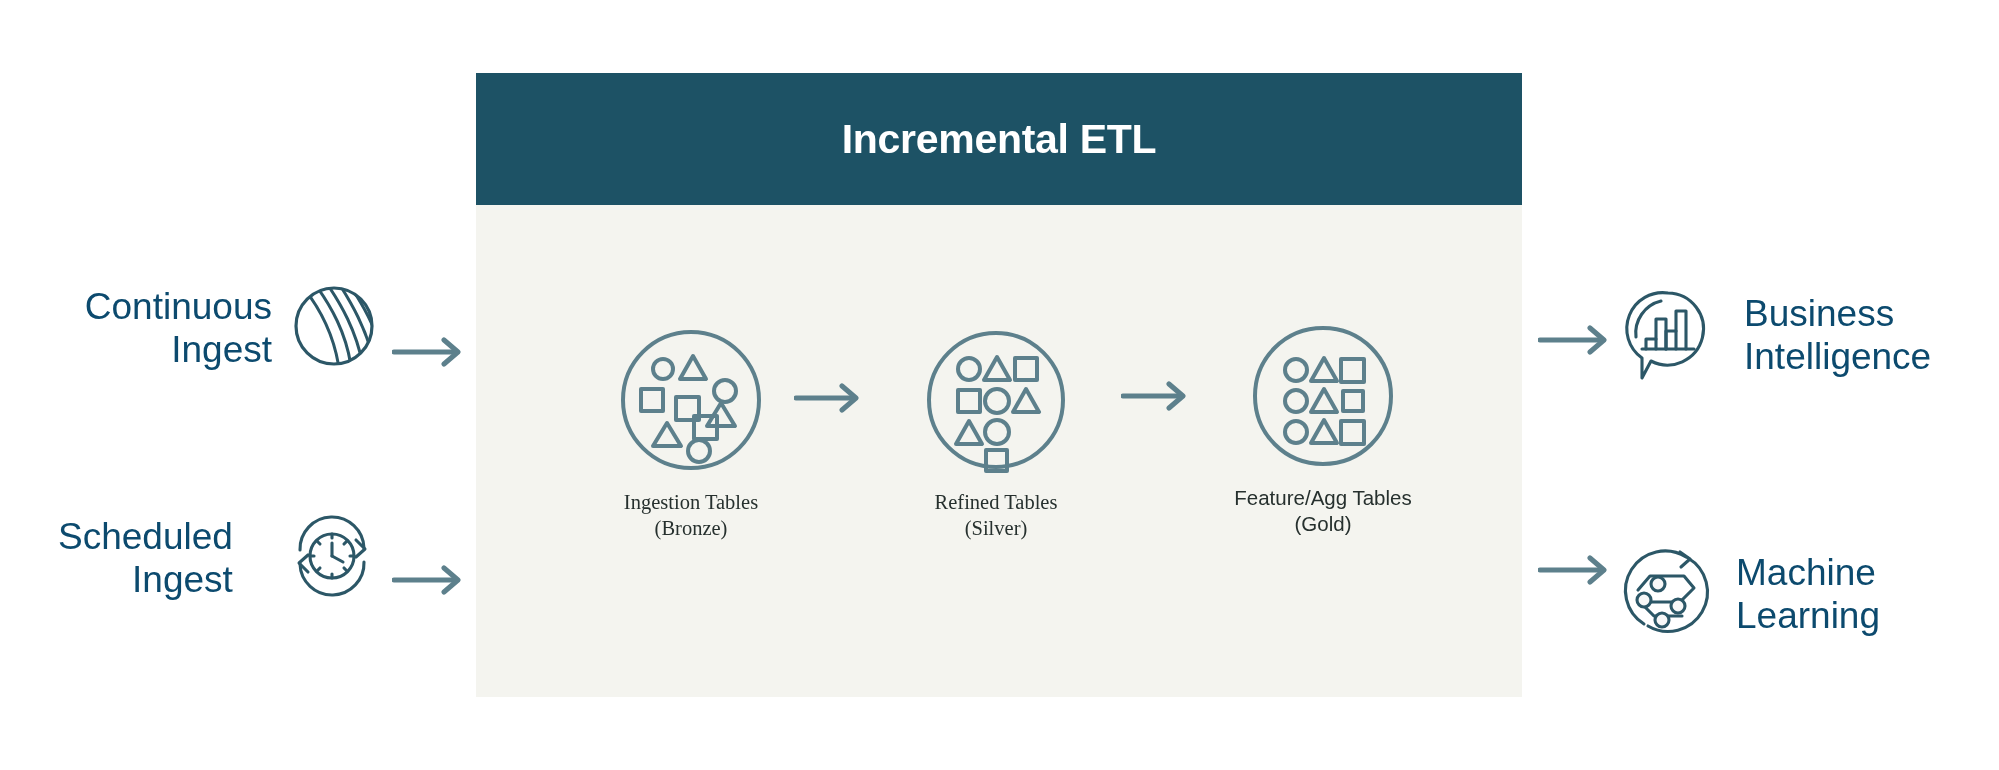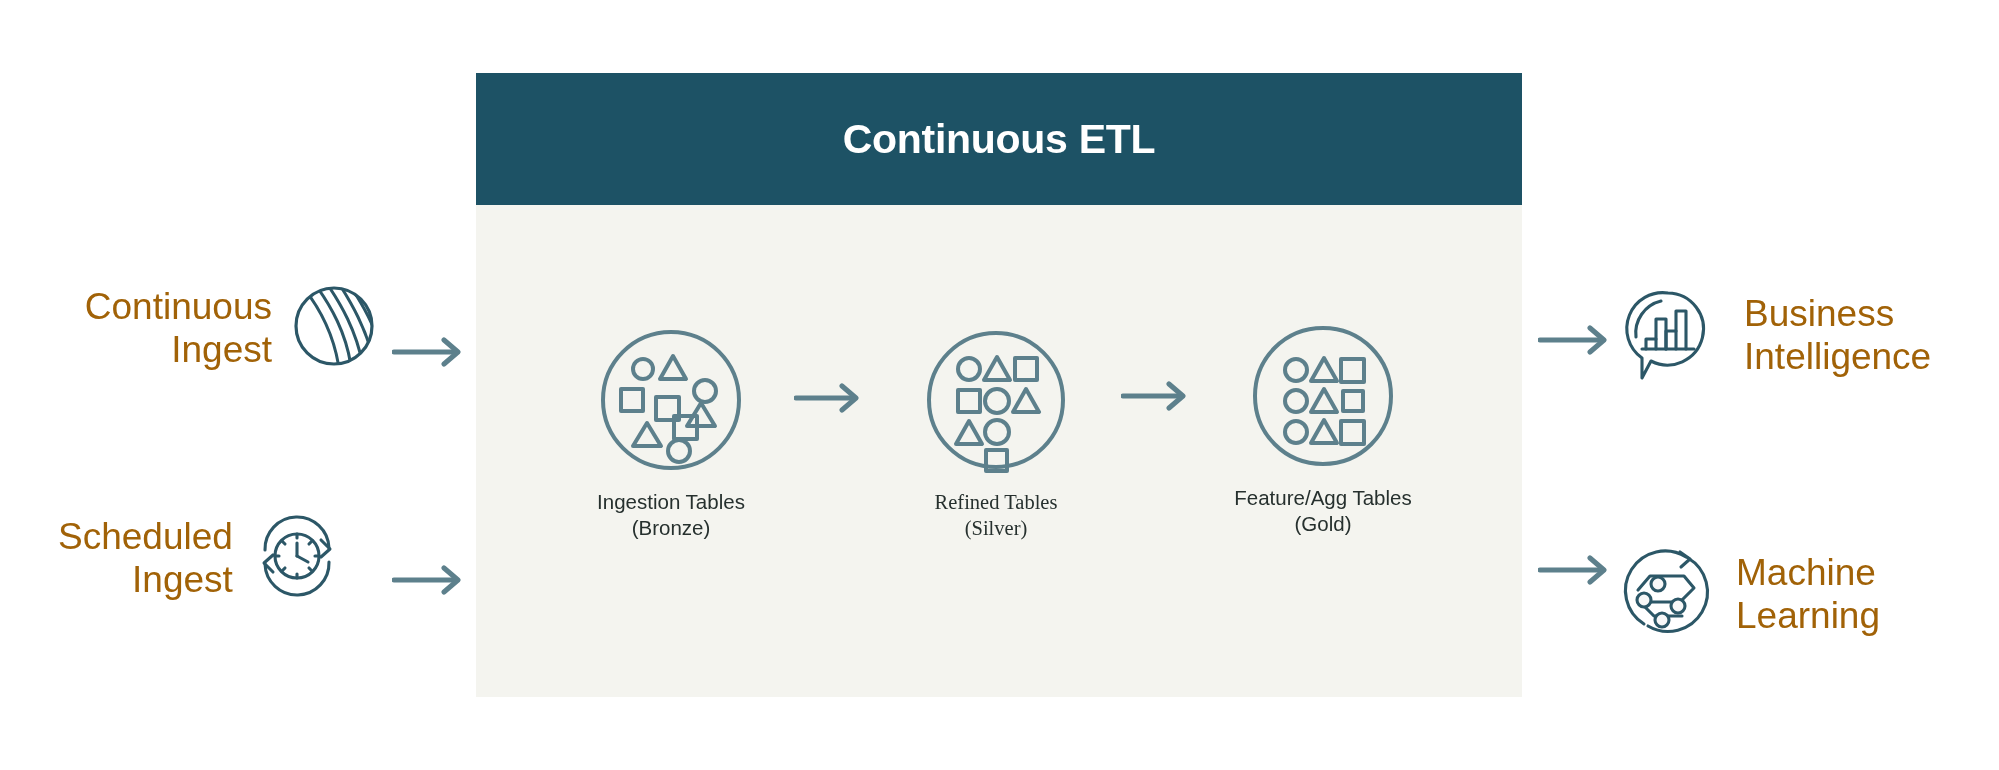--- a/index.html
+++ b/index.html
@@ -60,58 +60,58 @@
     margin: 0 auto;
   }
   .stage-label {
     margin-top: 10px;
     font-size: 20.5px;
     line-height: 1.28;
     color: #26302E;
     white-space: pre-line;
   }
 
-  #node-bronze { left: 80px;  top: 252px; }
+  #node-bronze { left: 100px;  top: 252px; font-family: Liberation Serif, serif; }
   #node-silver { left: 405px; top: 252px; font-family: Liberation Serif, serif; }
   #node-gold   { left: 732px; top: 248px; }
 
   
   .arrow {
     position: absolute;
   }
 
   
   .endpoint {
     position: absolute;
     display: flex;
     align-items: center;
   }
   .endpoint-label {
     font-size: 37px;
     line-height: 1.17;
-    color: #a16207;
+    color: #0c4a6e;
     white-space: pre-line;
   }
   .endpoint-icon {
     flex: none;
   }
 
   #ep-continuous {
     left: 58px;
     top: 282px;
     width: 320px;
     justify-content: flex-end;
   }
   #ep-continuous .endpoint-label { text-align: right; margin-right: 18px; }
 
   #ep-scheduled {
     left: 58px;
     top: 510px;
     width: 320px;
-    justify-content: flex-start;
+    justify-content: space-between;
   }
   #ep-scheduled .endpoint-label { text-align: right; margin-right: 18px; }
 
   #ep-bi {
     left: 1620px;
     top: 285px;
     gap: 8px;
   }
   #ep-bi .endpoint-label { text-align: left; margin-left: 20px; }
 
@@ -188,21 +188,21 @@
   <div class="arrow" style="left:392px; top:565px;">
     <svg width="78" height="30" viewBox="0 0 78 30" fill="none">
       <path d="M2 15 H64" stroke="#5D808C" stroke-width="5" stroke-linecap="round"></path>
       <path d="M52 3 L66 15 L52 27" stroke="#5D808C" stroke-width="5" stroke-linecap="round" stroke-linejoin="round" fill="none"></path>
     </svg>
   </div>
 
   <div class="panel">
 
     <div class="panel-header">
-      <div class="panel-title">Continuous ETL</div>
+      <div class="panel-title">Incremental ETL</div>
     </div>
 
     <div class="stage-node" id="node-bronze">
       <span class="bubble">
         <svg width="150" height="150" viewBox="0 0 150 150" fill="none">
           <circle cx="75" cy="75" r="68" stroke="#5D808C" stroke-width="4" fill="none"></circle>
           <g stroke="#5D808C" stroke-width="4" fill="none" stroke-linejoin="round">
             <circle cx="47" cy="44" r="10"></circle>
             <path d="M77 31 L90 54 L64 54 Z"></path>
             <circle cx="109" cy="66" r="11"></circle>

